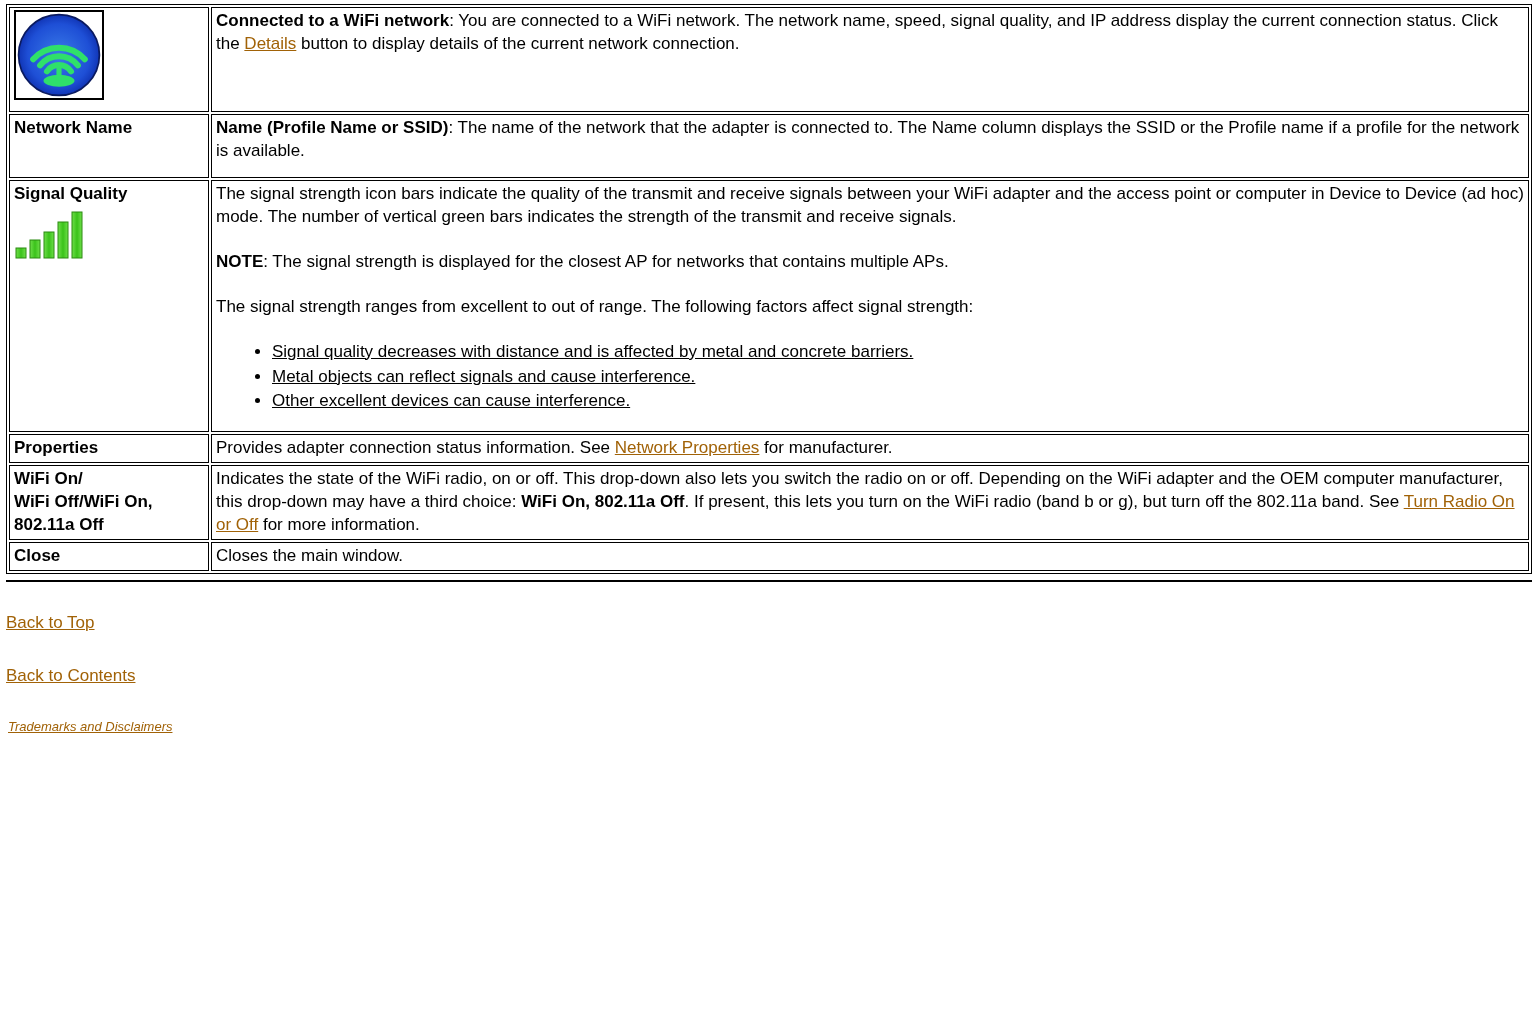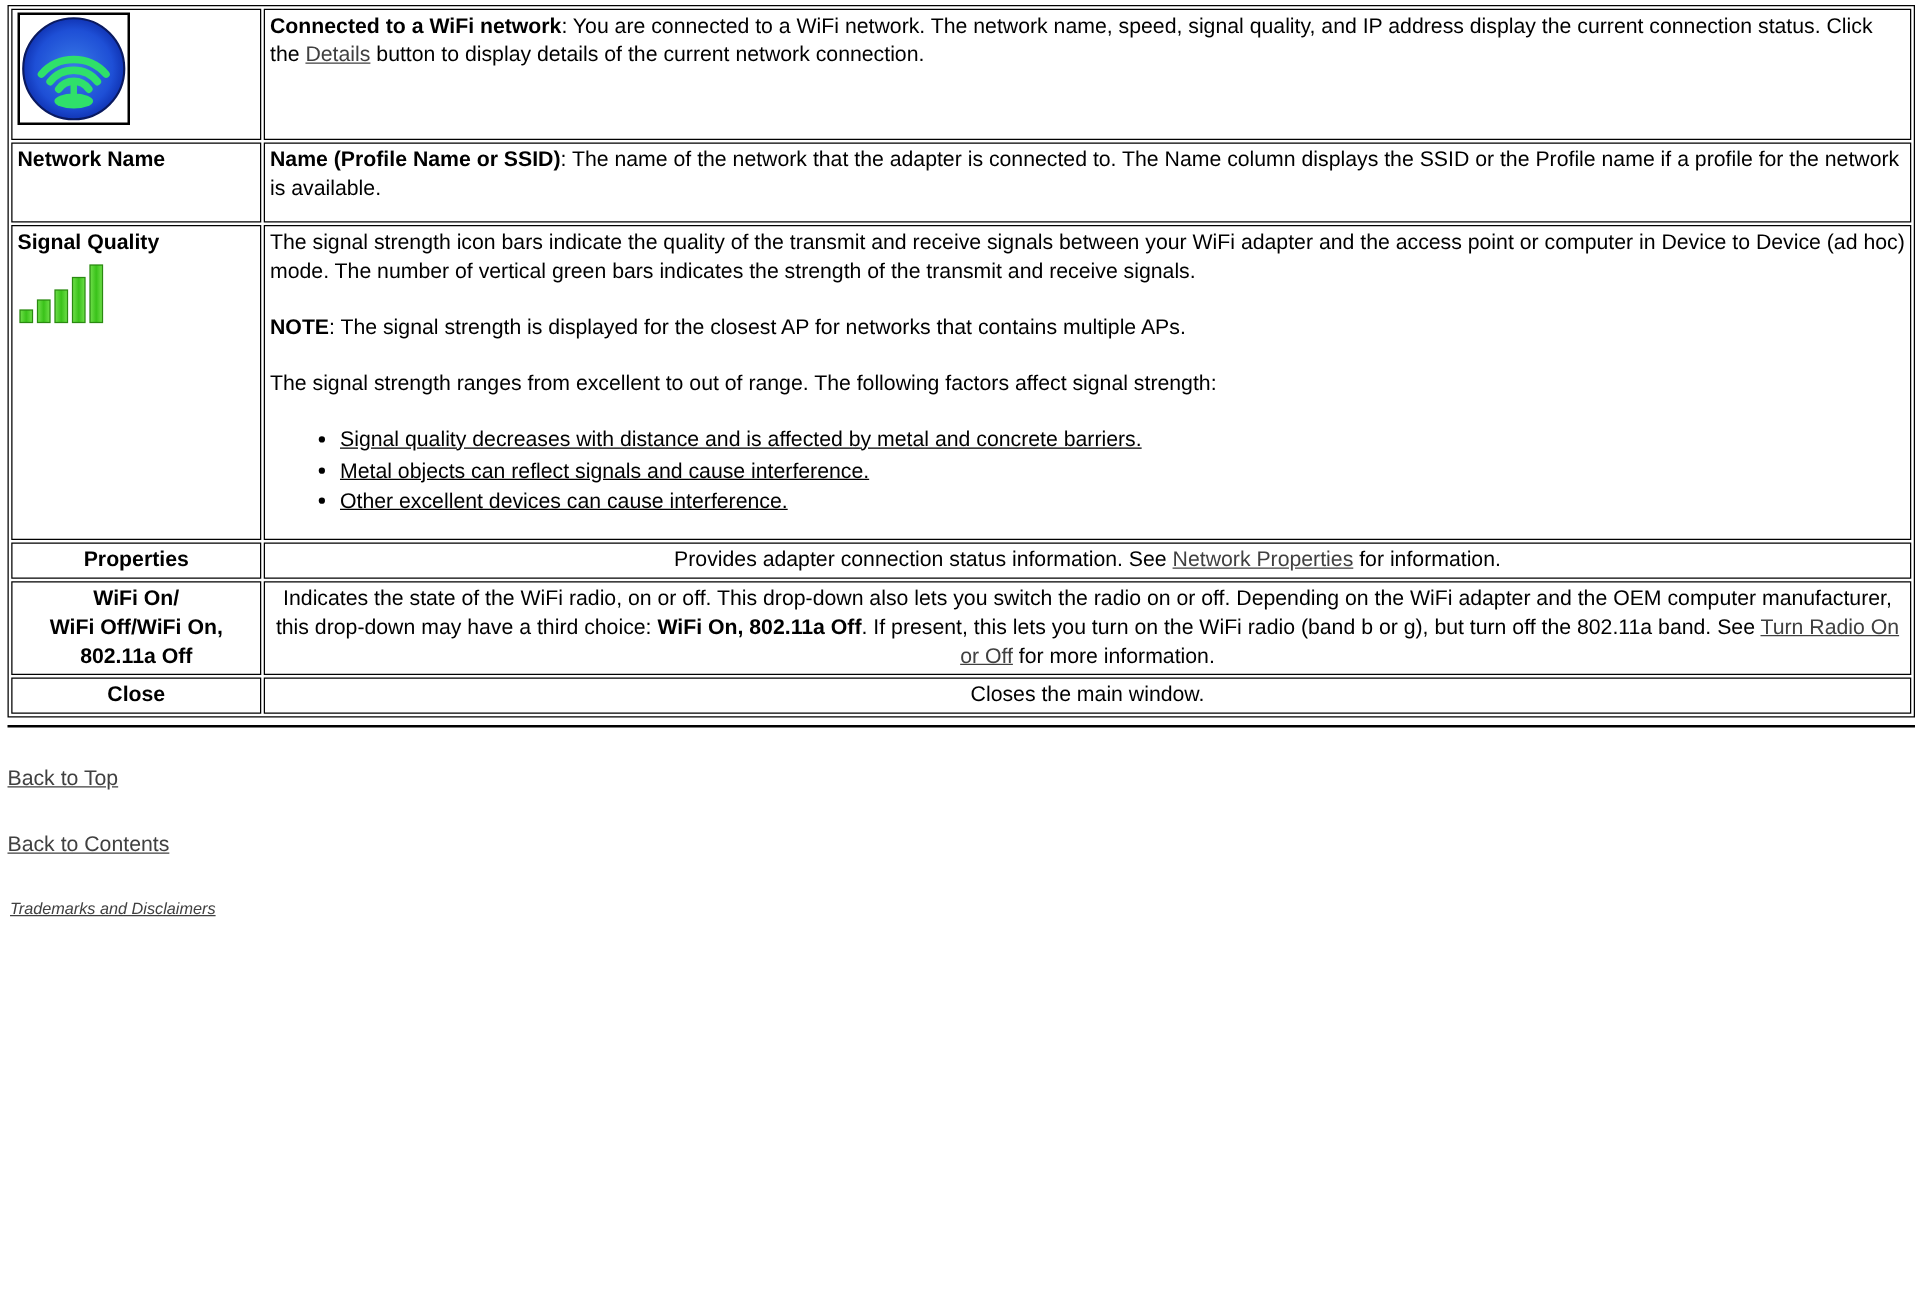--- a/index.html
+++ b/index.html
@@ -22,24 +22,23 @@
     padding: 2px 4px 14px 4px;
     vertical-align: top;
   }
   table.main td.label {
     width: 190px;
     font-weight: bold;
     padding-bottom: 4px;
   }
   table.main tr.tight td {
     padding-bottom: 2px;
-    text-align: center;
   }
   a {
-    color: #404040;
+    color: #a16207;
     text-decoration: underline;
   }
   hr {
     border: none;
     border-top: 2px solid #000;
     margin: 6px 0 30px 0;
   }
   p.navlink {
     margin: 0 0 30px 0;
   }
@@ -139,21 +138,21 @@
         <li>Signal quality decreases with distance and is affected by metal and concrete barriers.</li>
         <li>Metal objects can reflect signals and cause interference.</li>
         <li>Other excellent devices can cause interference.</li>
       </ul>
     </td>
   </tr>
 
   <tr class="tight">
     <td class="label">Properties</td>
     <td>
-      <span>Provides adapter connection status information. See </span><a href="#">Network Properties</a><span> for information.</span>
+      <span>Provides adapter connection status information. See </span><a href="#">Network Properties</a><span> for manufacturer.</span>
     </td>
   </tr>
 
   <tr class="tight">
     <td class="label">
       <span>WiFi On/</span><br>
       <span>WiFi Off/WiFi On, 802.11a Off</span>
     </td>
     <td>
       <span>Indicates the state of the WiFi radio, on or off. This drop-down also lets you switch the radio on or off. Depending on the WiFi adapter and the OEM computer manufacturer, this drop-down may have a third choice: </span><b>WiFi On, 802.11a Off</b><span>. If present, this lets you turn on the WiFi radio (band b or g), but turn off the 802.11a band. See </span><a href="#">Turn Radio On or Off</a><span> for more information.</span>

